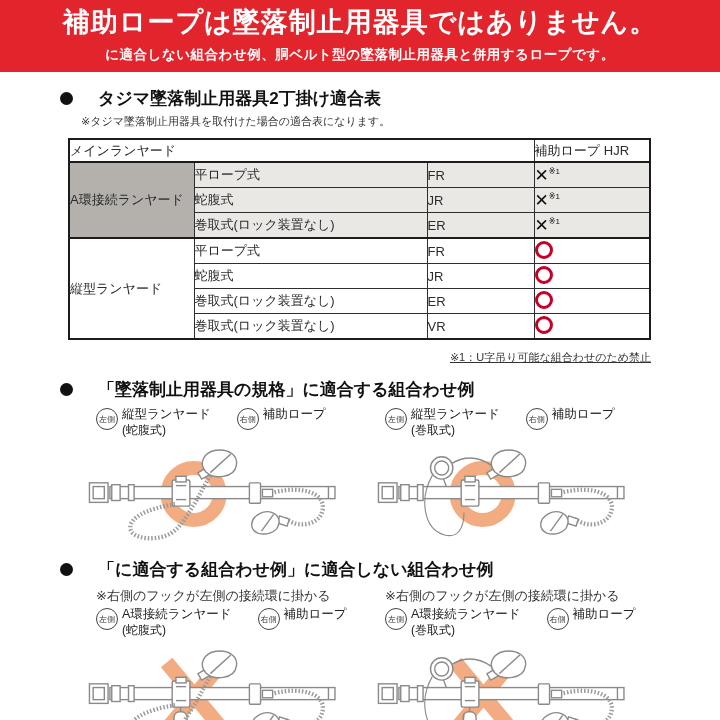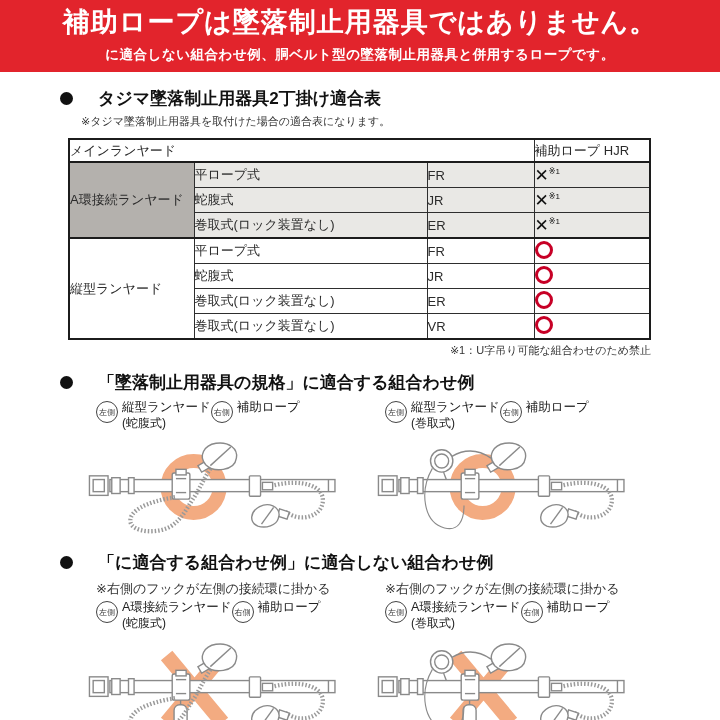--- a/index.html
+++ b/index.html
@@ -21,26 +21,26 @@
   tr.hdr th{border-bottom:2px solid #1c1c1c !important;}
   td.gname{font-size:13px;}
   .g1name{background:#b4b1ad;}
   .g1bg{background:#e9e8e5;}
   .g2bg{background:#fff;}
   td.gsep{border-top:2px solid #1c1c1c !important;}
   .col-group{width:125px;}.col-type{width:233px;}.col-code{width:107px;}.col-res{width:116px;}
   .mx{font-weight:900;font-size:17px;color:#111;line-height:1;}
   .mx sup{font-size:8px;font-weight:normal;vertical-align:super;letter-spacing:0;}
   .mo{display:inline-block;width:12px;height:12px;border:3.5px solid #c70026;border-radius:50%;}
-  .tbl-foot{width:591px;text-align:right;font-size:11px;color:#333;margin-top:3px;}
+  .tbl-foot{width:591px;text-align:right;font-size:11px;color:#333;margin-top:10px;text-decoration:underline;}
   
   .pair{display:flex;gap:10px;padding-left:22px;margin-top:6px;}
   .ex{width:279px;}
   .ex-note{font-size:13px;color:#333;padding-left:14px;margin-bottom:2px;}
-  .lbl-row{display:flex;padding-left:14px;}
+  .lbl-row{display:flex;gap:26px;padding-left:14px;}
   .lbl{display:flex;gap:4px;align-items:flex-start;}
   .badge{flex:0 0 20px;width:20px;height:20px;border:1px solid #444;border-radius:50%;font-size:8px;color:#333;display:flex;align-items:center;justify-content:center;letter-spacing:0;margin-top:1px;}
   .lbl-txt{font-size:12.5px;color:#222;line-height:1.25;}
   .lbl-sub{font-size:12px;color:#222;}
   .diagram{width:279px;height:108px;display:block;margin-top:2px;}
   .ln{stroke:#8a8a8a;stroke-width:1.5;fill:none;}
   .lnf{stroke:#8a8a8a;stroke-width:1.5;fill:#fff;}
   .coil{stroke:#9a9a9a;stroke-width:4.6;fill:none;stroke-dasharray:1.6 2.1;}
   .thin{stroke:#8a8a8a;stroke-width:1.2;fill:none;}
 </style>

